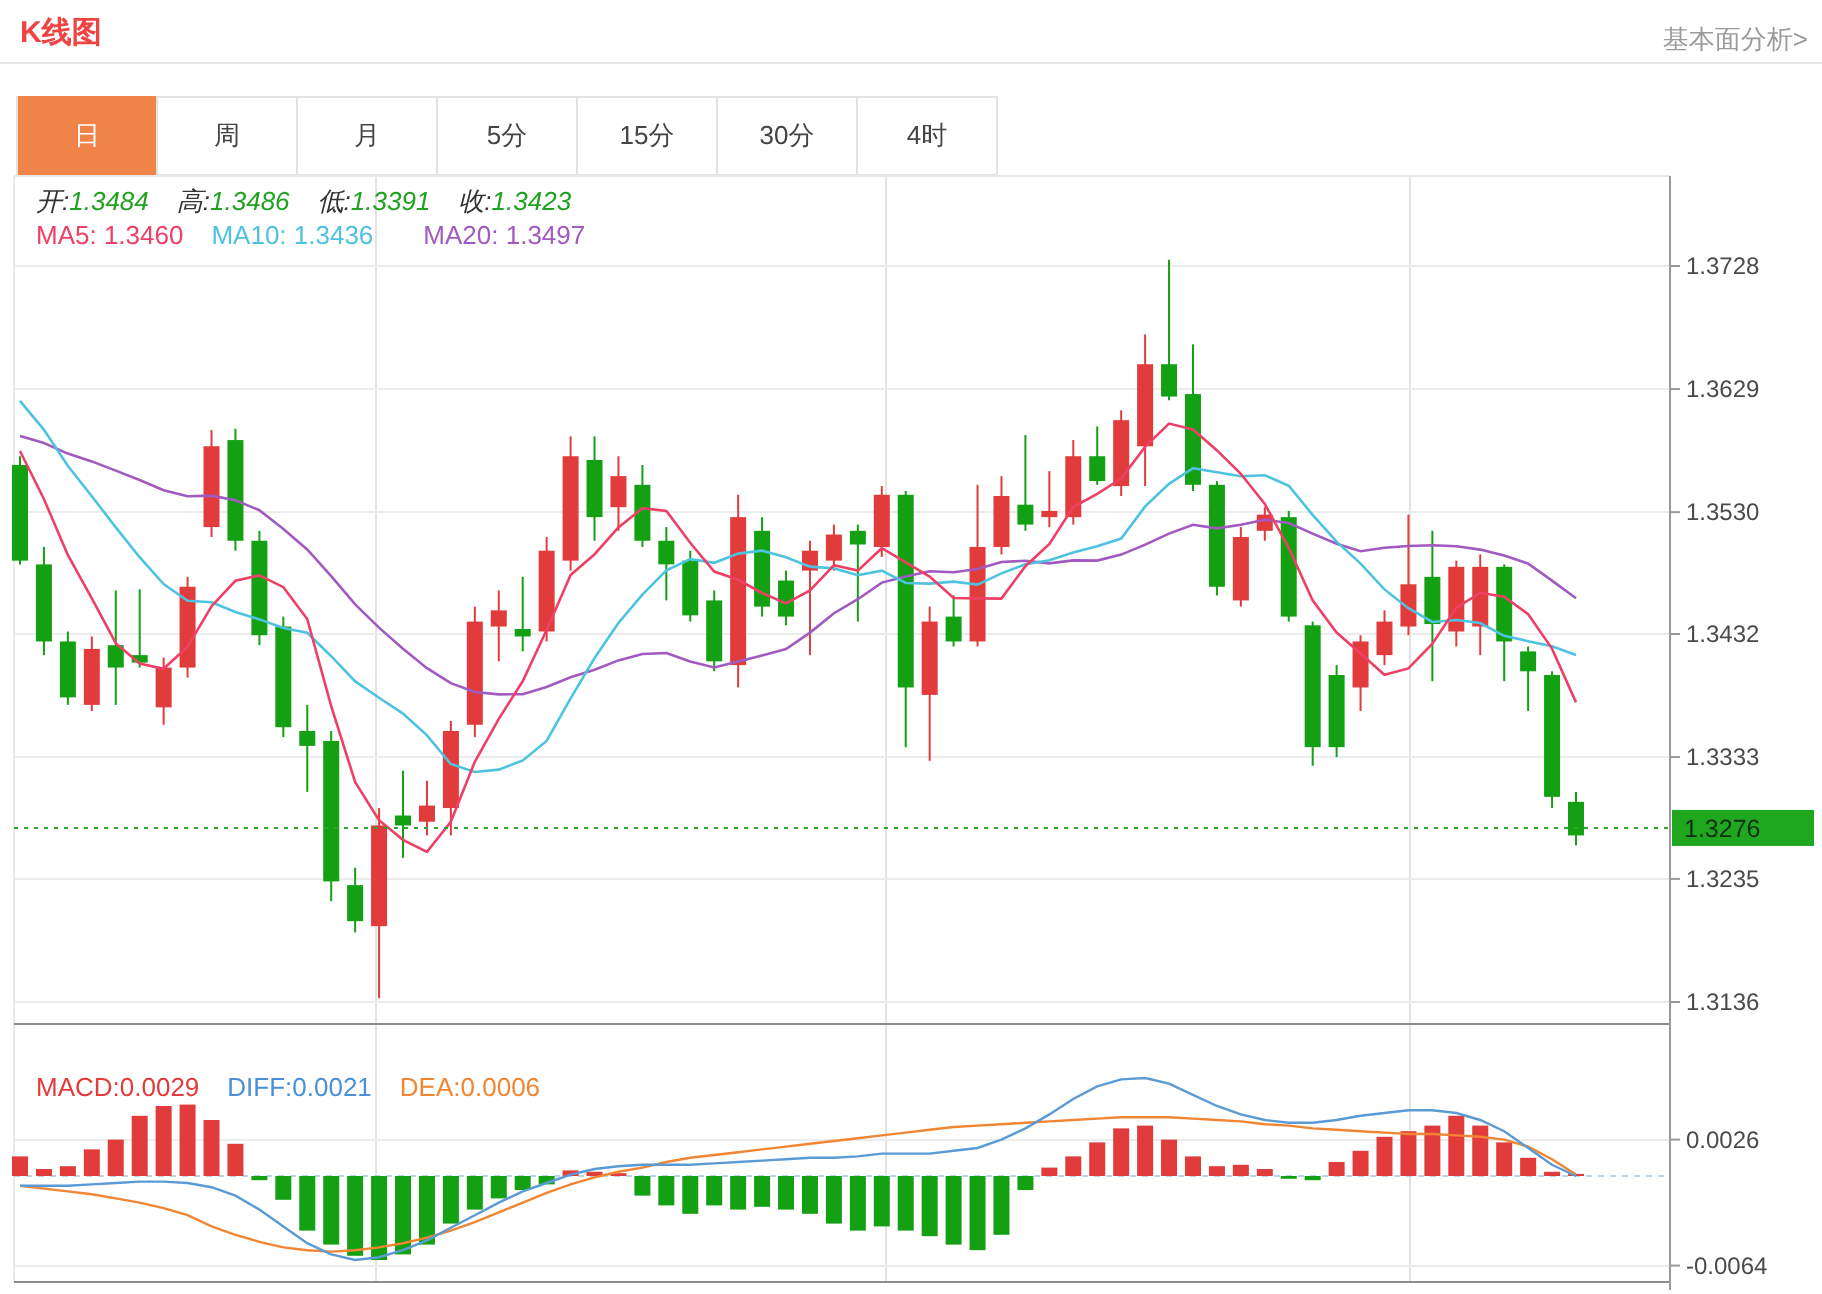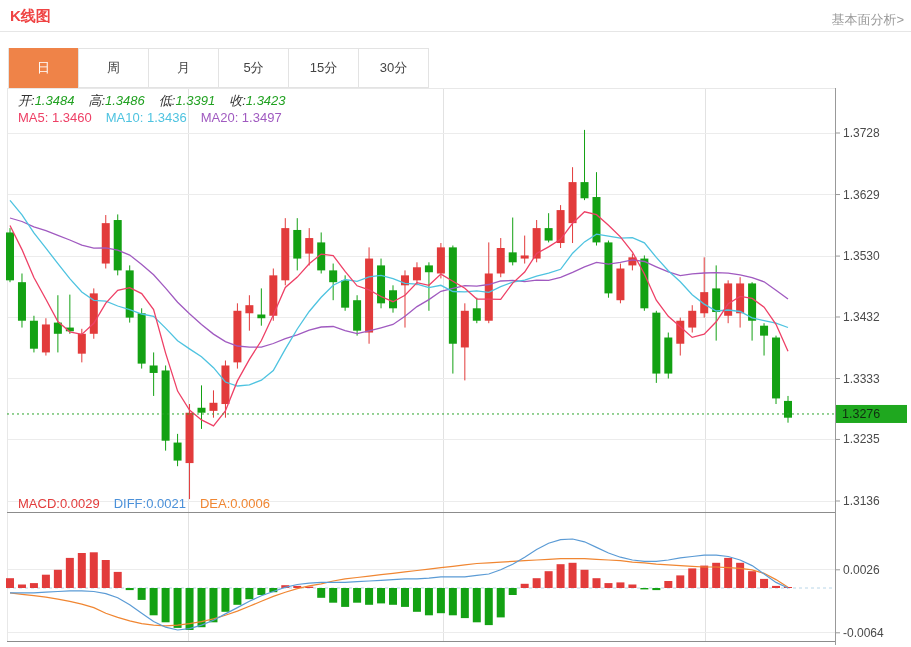--- a/index.html
+++ b/index.html
@@ -13,37 +13,38 @@
        border-right:1px solid #e3e3e3;cursor:pointer;background:#fff;}
   .tab:last-child{border-right:none;}
   .tab.active{background:#ef8348;color:#fff;margin:-1px 0;height:40px;line-height:40px;}
   #chart{position:absolute;top:0;left:0;}
   .legend{position:absolute;font-size:13px;white-space:nowrap;z-index:5;}
   .legend .item{margin-right:14px;}
   .legend .lab{color:#333;}
   .legend .val{color:#21a121;}
   #ohlcLegend{top:92px;left:18px;font-style:italic;}
   #maLegend{top:110px;left:18px;}
-  #macdLegend{top:496px;left:18px;}
+  #macdLegend{top:536px;left:18px;}
 </style>
 </head>
 <body>
 
 <div>
   <div class="hdr-title">K线图</div>
   <a class="hdr-link">基本面分析&gt;</a>
   <div class="hdr-rule"></div>
 
   <div class="tabs" id="tabs">
       <div class="tab active">日</div>
       <div class="tab">周</div>
       <div class="tab">月</div>
       <div class="tab">5分</div>
       <div class="tab">15分</div>
       <div class="tab">30分</div>
+      <div class="tab">4时</div>
     </div>
 
   <svg id="chart" width="911" height="647">
       <g>
         <line x1="188" y1="88" x2="188" y2="641" stroke="#e2e2e2" stroke-width="1" shape-rendering="crispEdges"></line>
         <line x1="443" y1="88" x2="443" y2="641" stroke="#e2e2e2" stroke-width="1" shape-rendering="crispEdges"></line>
         <line x1="705" y1="88" x2="705" y2="641" stroke="#e2e2e2" stroke-width="1" shape-rendering="crispEdges"></line>
         <line x1="7" y1="133" x2="835" y2="133" stroke="#ececec" stroke-width="1" shape-rendering="crispEdges"></line>
         <line x1="7" y1="194.54054054054075" x2="835" y2="194.54054054054075" stroke="#ececec" stroke-width="1" shape-rendering="crispEdges"></line>
         <line x1="7" y1="256.0810810810815" x2="835" y2="256.0810810810815" stroke="#ececec" stroke-width="1" shape-rendering="crispEdges"></line>
@@ -292,15 +293,15 @@
       <polyline points="10.0,592.9 22.0,592.9 33.9,592.9 45.9,592.2 57.9,591.5 69.8,590.8 81.8,590.8 93.8,591.5 105.8,593.6 117.7,597.8 129.7,604.8 141.7,613.2 153.6,621.6 165.6,627.2 177.6,630.0 189.5,628.6 201.5,625.1 213.5,620.2 225.4,613.9 237.4,607.6 249.4,601.3 261.4,595.7 273.3,591.5 285.3,587.3 297.3,584.5 309.2,583.1 321.2,582.4 333.2,582.4 345.1,582.4 357.1,581.7 369.1,581.0 381.0,580.3 393.0,579.6 405.0,578.9 417.0,578.9 428.9,578.2 440.9,576.8 452.9,576.8 464.8,576.8 476.8,575.4 488.8,574.0 500.7,569.8 512.7,564.2 524.7,557.2 536.6,549.5 548.6,543.2 560.6,539.7 572.6,539.0 584.5,541.8 596.5,547.4 608.5,553.0 620.4,557.2 632.4,560.0 644.4,561.4 656.3,561.4 668.3,560.0 680.3,557.9 692.2,556.5 704.2,555.1 716.2,555.1 728.2,556.5 740.1,560.0 752.1,565.6 764.1,574.0 776.0,582.4 788.0,588.0" fill="none" stroke="#5b9bd5" stroke-width="1.2"></polyline>
       <g>
         <line x1="835" y1="569.8" x2="840" y2="569.8" stroke="#999999"></line>
         <text x="843" y="573.8" fill="#4a4a4a" font-size="12" font-family="&quot;Liberation Sans&quot;,&quot;DejaVu Sans&quot;,sans-serif">0.0026</text>
         <line x1="835" y1="632.8" x2="840" y2="632.8" stroke="#999999"></line>
         <text x="843" y="636.8" fill="#4a4a4a" font-size="12" font-family="&quot;Liberation Sans&quot;,&quot;DejaVu Sans&quot;,sans-serif">-0.0064</text>
       </g>
     </svg>
 
   <div class="legend" id="ohlcLegend"><span class="item"><span class="lab">开:</span><span class="val">1.3484</span></span><span class="item"><span class="lab">高:</span><span class="val">1.3486</span></span><span class="item"><span class="lab">低:</span><span class="val">1.3391</span></span><span class="item"><span class="lab">收:</span><span class="val">1.3423</span></span></div>
-  <div class="legend" id="maLegend"><span class="item" style="color: rgb(238, 64, 102);">MA5: 1.3460</span><span class="item" style="color: rgb(78, 195, 224);">MA10: 1.3436</span><span class="item" style="color: rgb(160, 90, 192);">MA20: 1.3497</span></div>
+  <div class="legend" id="maLegend"><span class="item" style="color: rgb(238, 64, 102);">MA5: 1.3460</span><span class="item" style="color: rgb(78, 195, 224);">MA10: 1.3436</span><span class="item" style="color: rgb(160, 90, 192); margin-left: 11px;">MA20: 1.3497</span></div>
   <div class="legend" id="macdLegend"><span class="item" style="color: rgb(226, 59, 59);">MACD:0.0029</span><span class="item" style="color: rgb(74, 144, 217);">DIFF:0.0021</span><span class="item" style="color: rgb(240, 134, 50);">DEA:0.0006</span></div>
 </div>
 
 </body></html>

